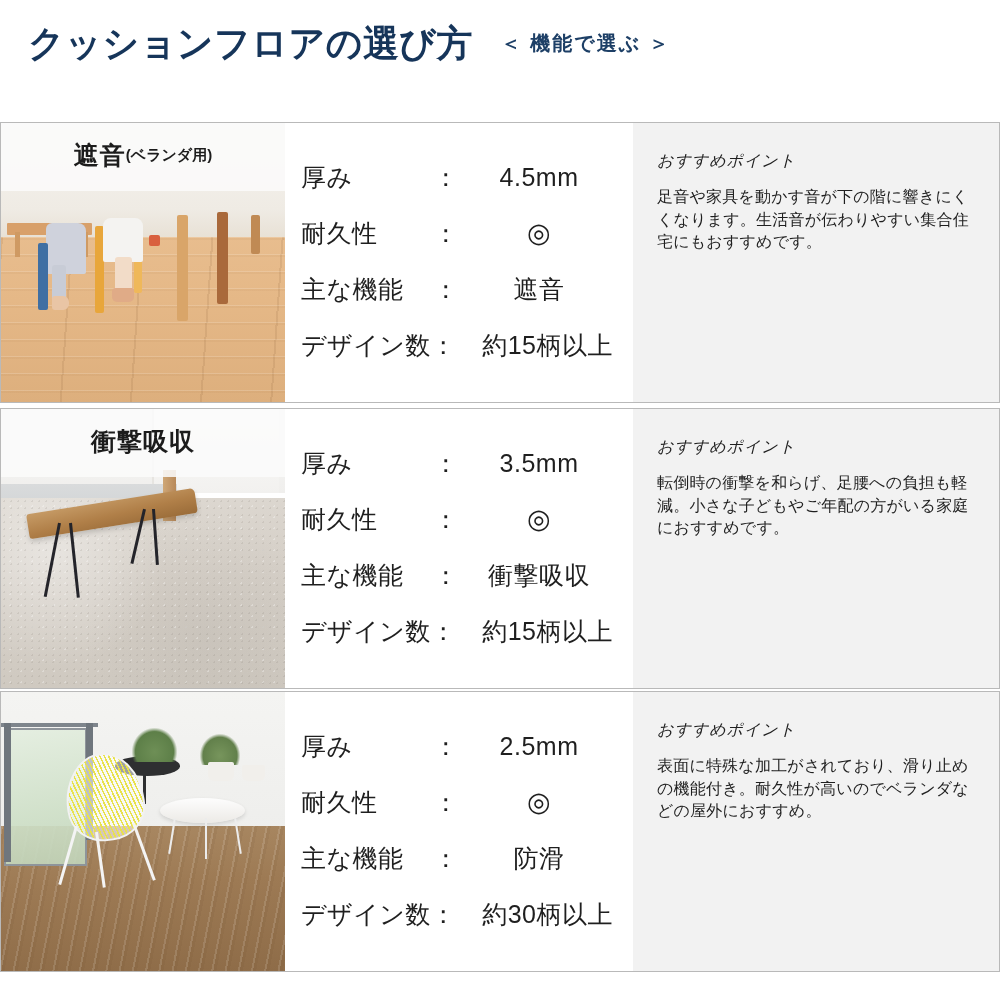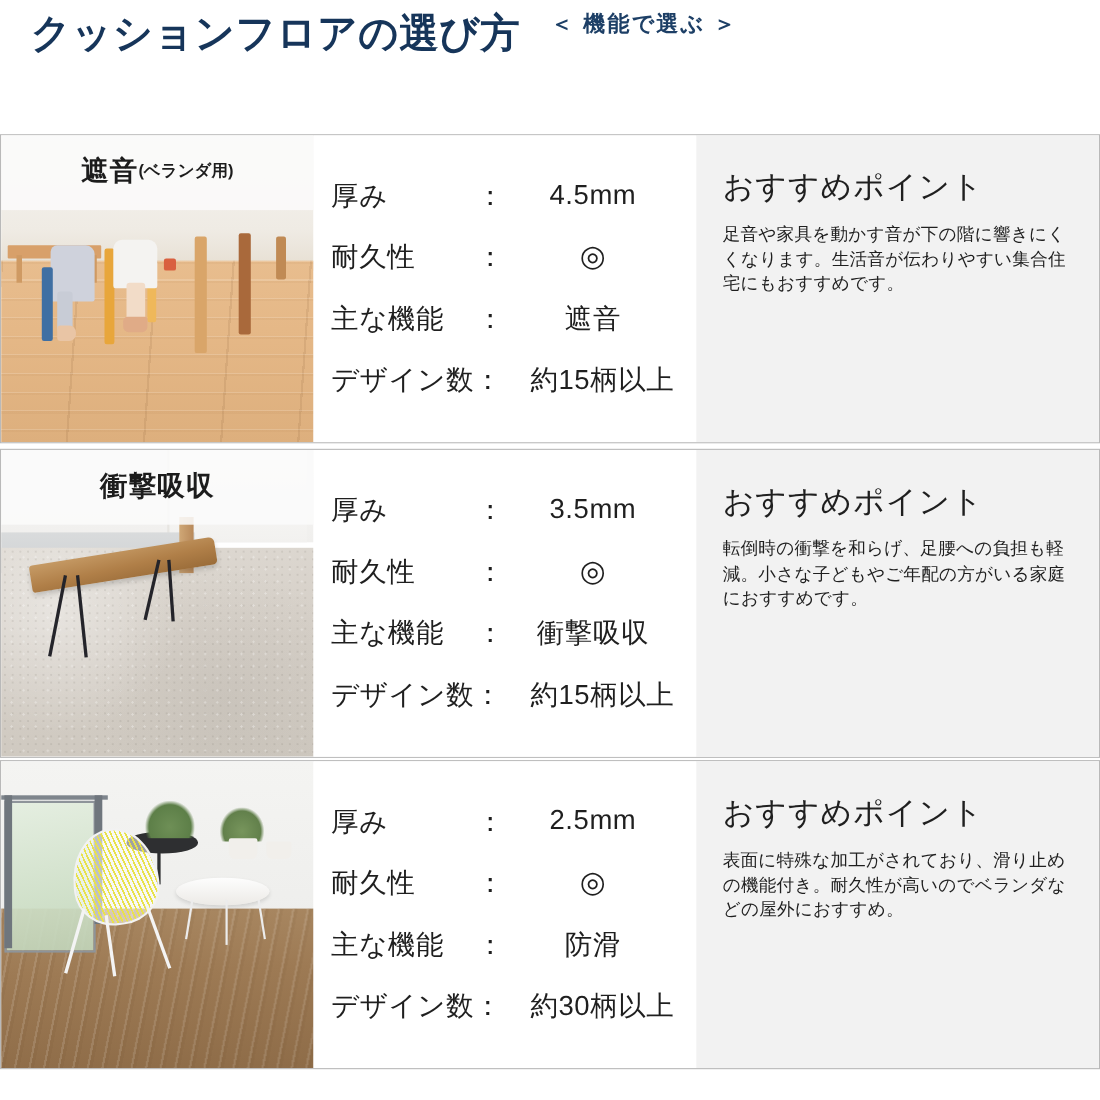--- a/index.html
+++ b/index.html
@@ -12,25 +12,25 @@
     background: #ffffff;
     font-family: "Liberation Sans", "DejaVu Sans", sans-serif;
     overflow: hidden;
     position: relative;
   }
 
   
   .header {
     position: absolute;
     left: 0;
-    top: 12px;
+    top: 0;
     width: 796px;
     height: 86px;
     display: flex;
-    align-items: flex-start;
+    align-items: center;
     padding-left: 28px;
     box-sizing: border-box;
   }
   .title-main {
     font-size: 37px;
     font-weight: 700;
     color: #16355a;
     letter-spacing: 0.5px;
     line-height: 1;
     white-space: nowrap;
@@ -254,24 +254,25 @@
   .dbl-circle { font-size: 27px; line-height: 1; }
 
   
   .note {
     flex: 1 1 auto;
     background: #f2f2f2;
     padding: 28px 26px 20px 24px;
     box-sizing: border-box;
   }
   .note-title {
-    font-size: 28px;
+    font-size: 16px;
     color: #1f1f1f;
     letter-spacing: 1px;
     margin-bottom: 14px;
+    font-style: italic;
   }
   .note-body {
     font-size: 16px;
     line-height: 1.42;
     color: #1f1f1f;
     letter-spacing: 0.2px;
   }
 </style>
 </head>
 <body>

